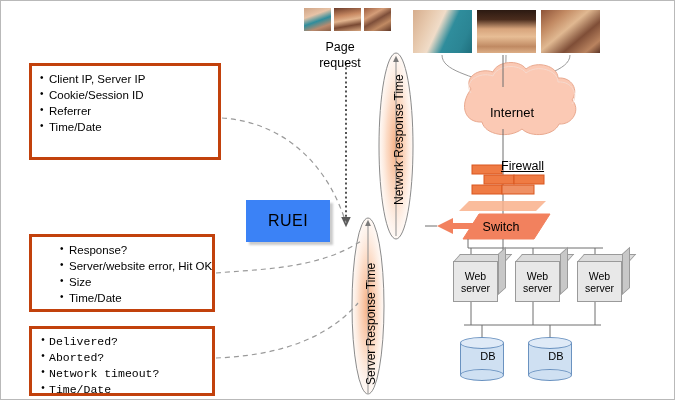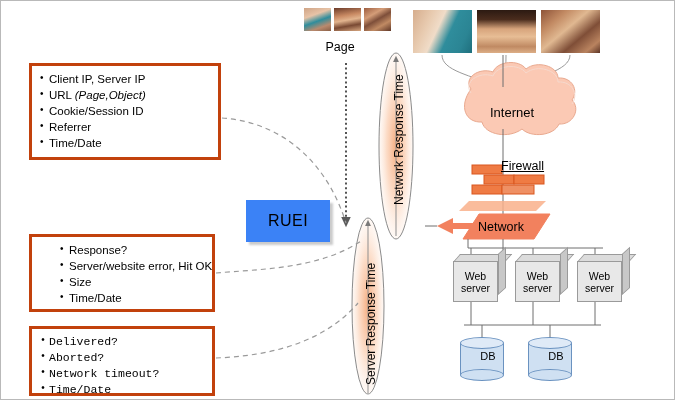--- a/index.html
+++ b/index.html
@@ -323,21 +323,20 @@
   <div class="photo big-photo" id="bp2">
     <div class="band" style="background:linear-gradient(180deg,#2c1a12 0%,#4a2c1d 22%,#d7a47c 44%,#e7bd95 62%,#c08a63 85%,#ddae86 100%);"></div>
   </div>
   <div class="photo big-photo" id="bp3">
     <div class="band" style="background:linear-gradient(140deg,#8e5338 0%,#c28a63 24%,#e0b891 44%,#7f4e37 66%,#b9835f 86%,#5d3526 100%);"></div>
   </div>
 
   <div class="info-box" id="box-request">
     <ul>
       <li>Client IP, Server IP</li>
-      <li><span>URL </span><i>(Page,Object)</i></li>
       <li>Cookie/Session ID</li>
       <li>Referrer</li>
       <li>Time/Date</li>
     </ul>
   </div>
 
   <div class="info-box" id="box-response">
     <ul>
       <li>Response?</li>
       <li>Server/website error, Hit OK</li>
@@ -354,28 +353,29 @@
       <li>Time/Date</li>
     </ul>
   </div>
 
   <div id="ruei-box">
     <span>RUEI</span>
   </div>
 
   <div class="plain-label" id="page-request-label">
     <div>Page</div>
+    <div>request</div>
   </div>
 
   <div class="vert-label" id="net-rt-label">Network Response Time</div>
   <div class="vert-label" id="srv-rt-label">Server Response Time</div>
 
   <div class="plain-label" id="internet-label">Internet</div>
   <div class="plain-label" id="firewall-label">Firewall</div>
-  <div class="plain-label" id="switch-label">Network</div>
+  <div class="plain-label" id="switch-label">Switch</div>
 
   <div class="server" id="web1">
     <div class="top"></div>
     <div class="side"></div>
     <div class="front">
       <span>Web</span>
       <span>server</span>
     </div>
   </div>
   <div class="server" id="web2">

